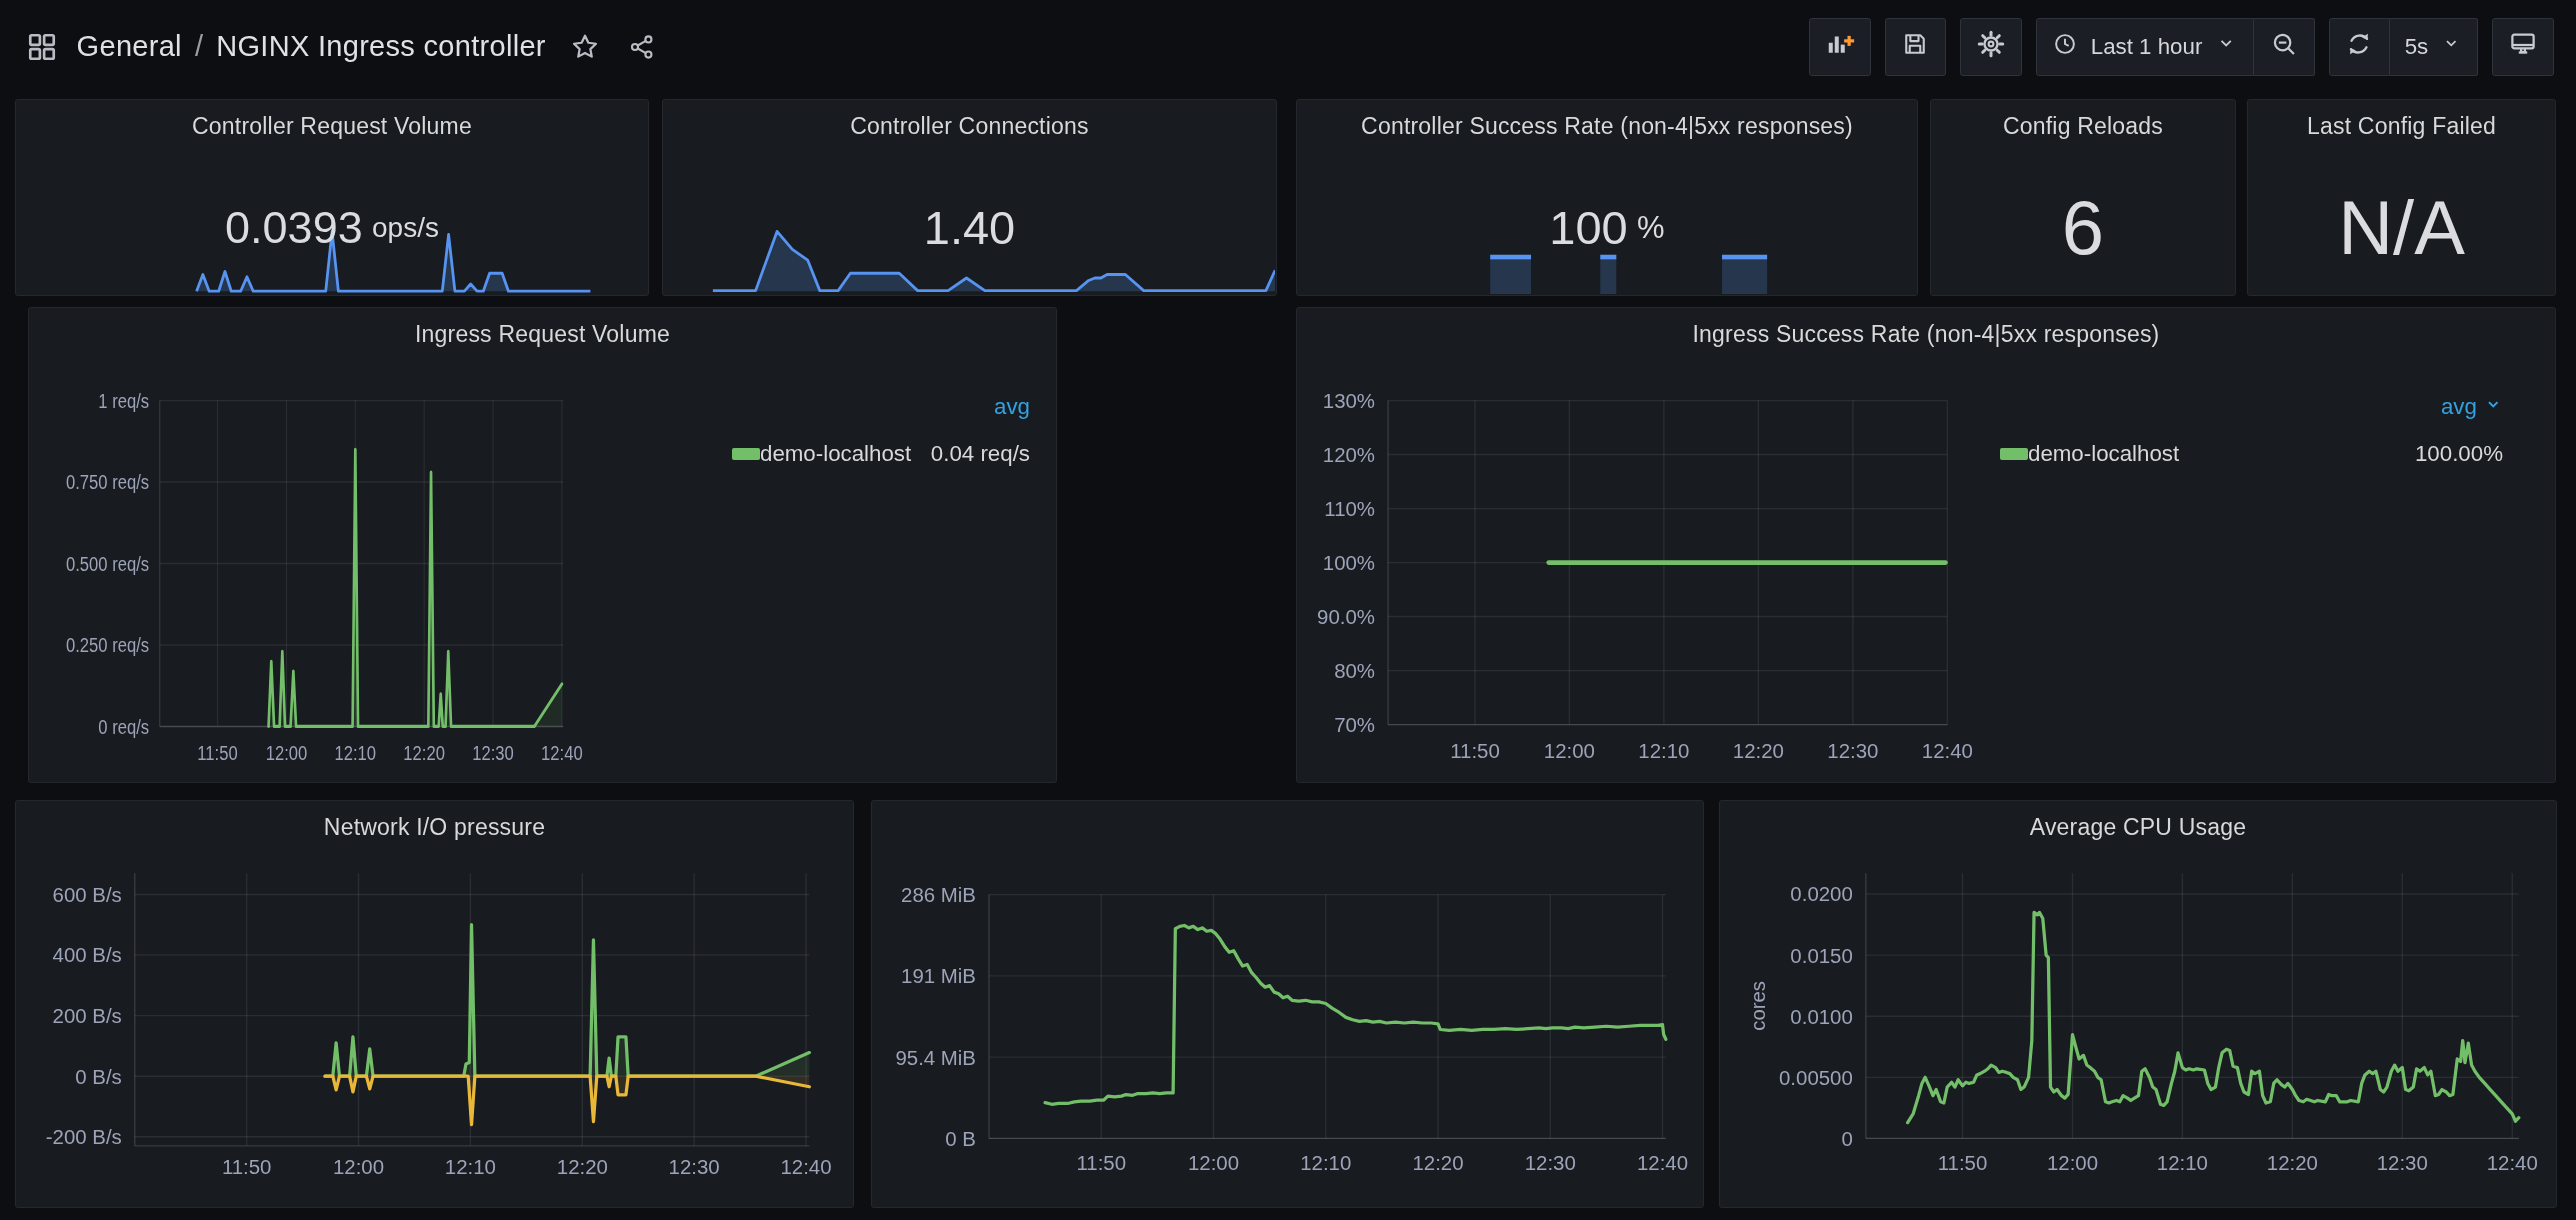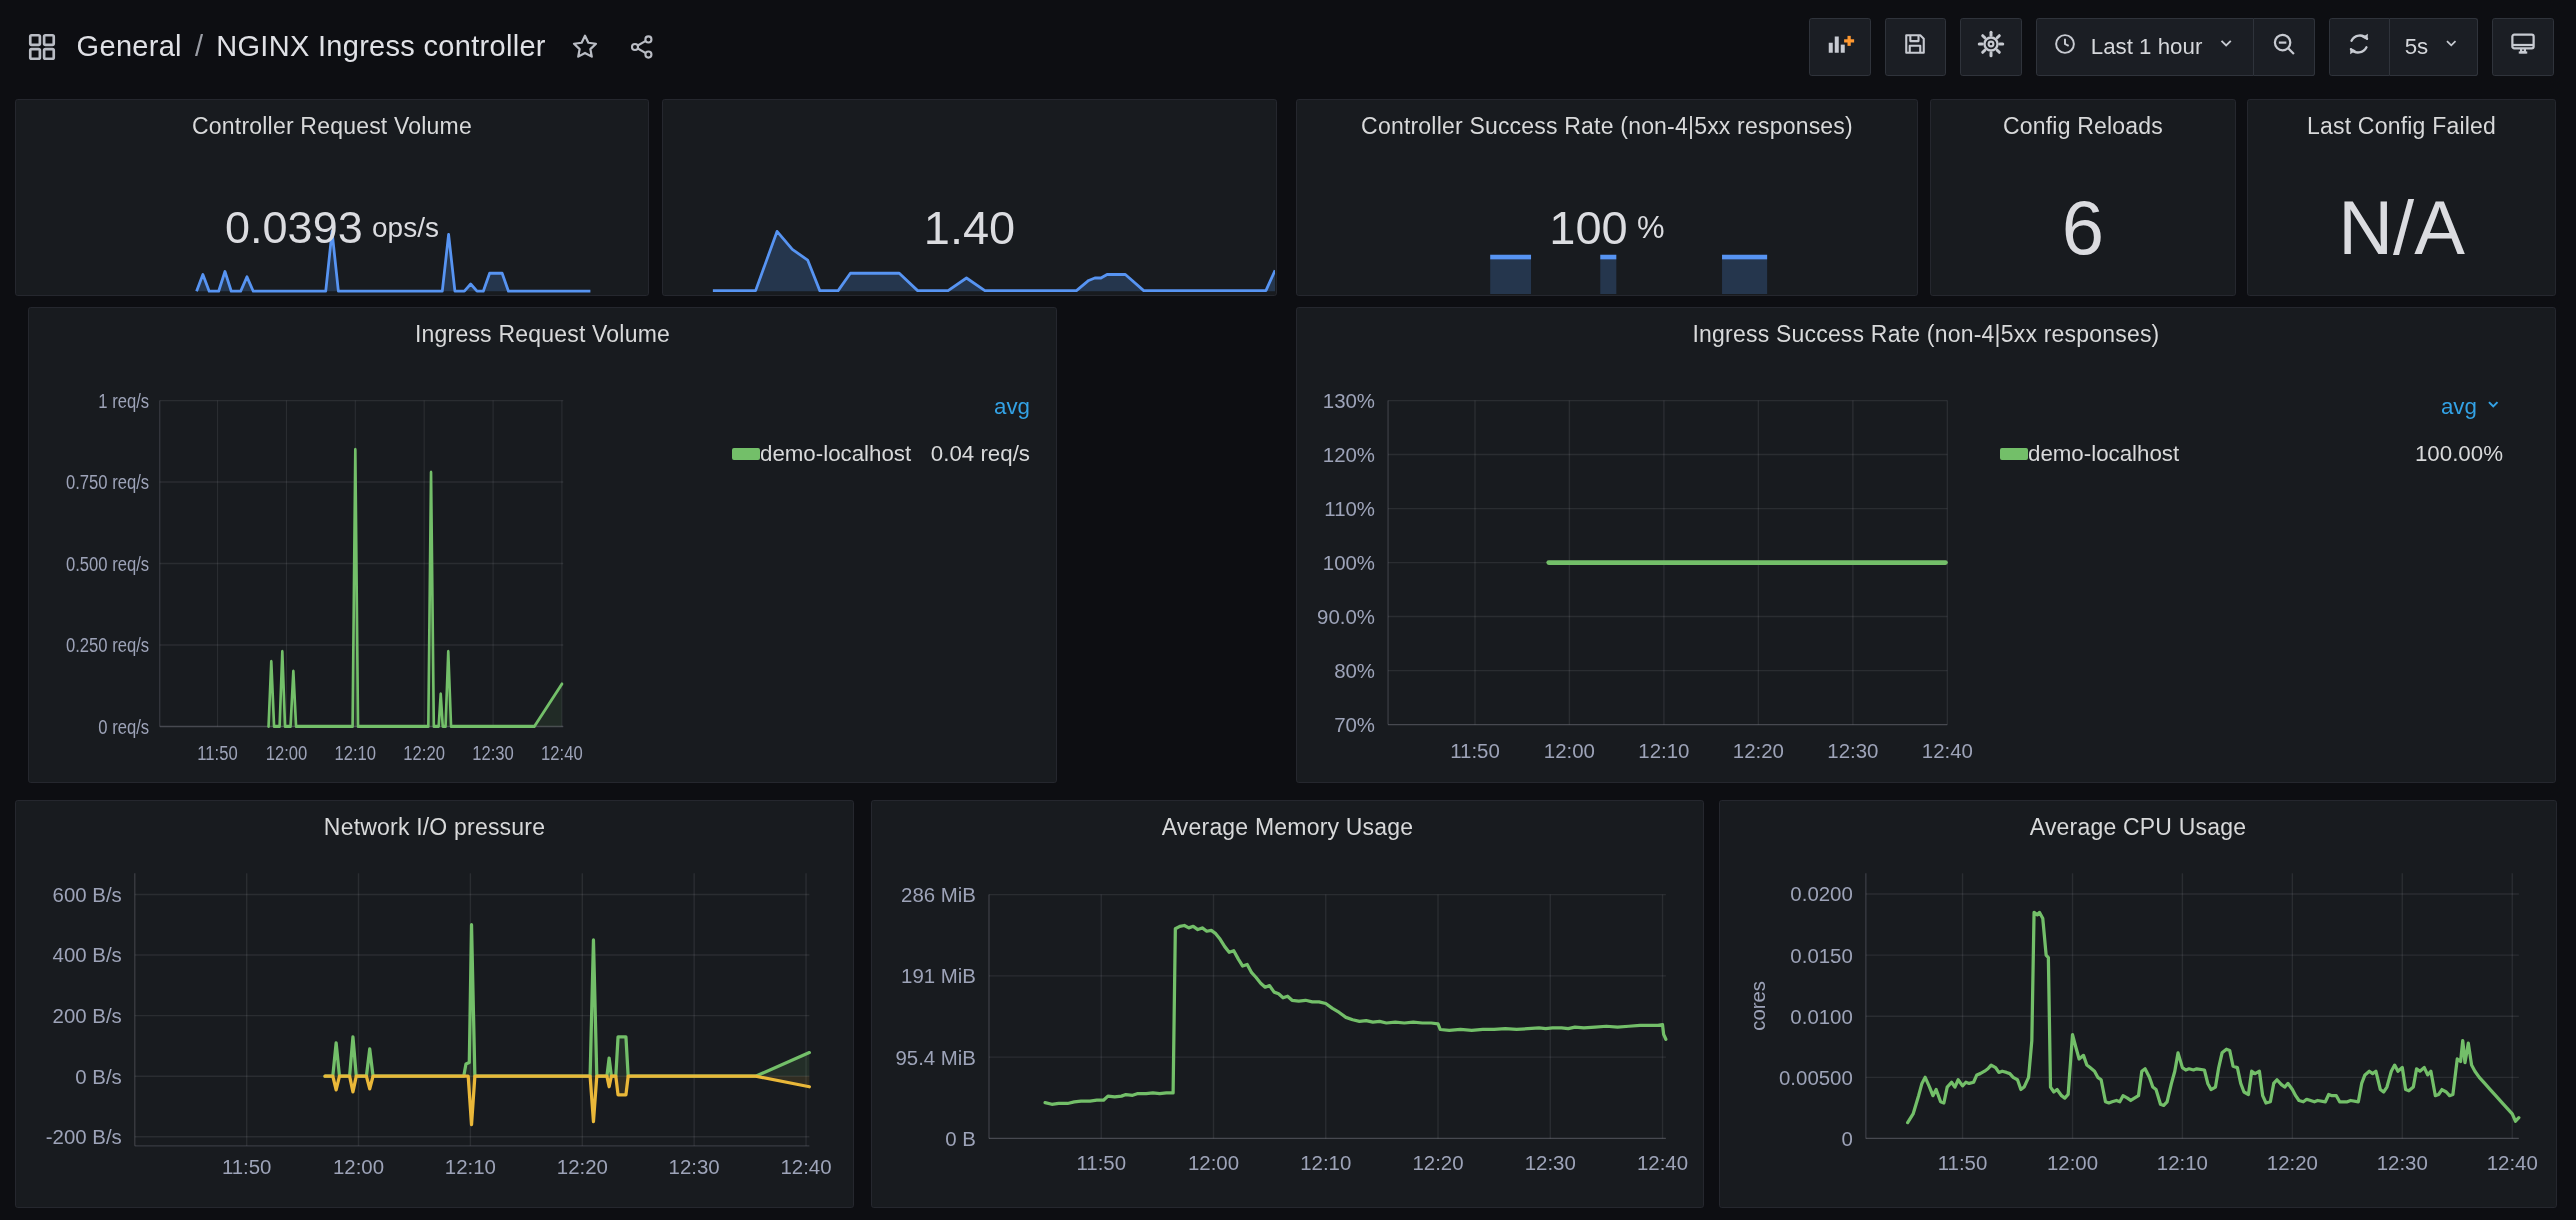--- a/index.html
+++ b/index.html
@@ -206,20 +206,21 @@
     <span class="statval v-md">0.0393</span>
     <span class="statunit u-md">ops/s</span>
   </div>
   <svg class="spark" viewBox="0 0 679 76" preserveAspectRatio="none">
       <path d="M193.5 73.0L200.3 55.1L207.1 73.0L217.3 73.0L224.1 51.9L230.9 73.0L241.0 73.0L247.8 57.6L254.6 73.0L332.7 73.0L339.5 9.0L346.3 73.0L458.3 73.0L465.1 12.2L471.9 73.0L482.1 73.0L488.9 65.3L495.7 73.0L502.5 73.0L509.3 53.8L522.8 53.8L529.6 73.0L617.9 73.0L617.9 73L193.5 73Z" fill="#5794F2" fill-opacity="0.22"></path>
       <path d="M193.5 73.0L200.3 55.1L207.1 73.0L217.3 73.0L224.1 51.9L230.9 73.0L241.0 73.0L247.8 57.6L254.6 73.0L332.7 73.0L339.5 9.0L346.3 73.0L458.3 73.0L465.1 12.2L471.9 73.0L482.1 73.0L488.9 65.3L495.7 73.0L502.5 73.0L509.3 53.8L522.8 53.8L529.6 73.0L617.9 73.0" fill="none" stroke="#5794F2" stroke-width="3" stroke-linejoin="round"></path>
     </svg>
 </section>
 
 <section class="panel" style="left:662px;top:99px;width:615px;height:197px">
+  <h2 class="ptitle">Controller Connections</h2>
   <div class="statwrap">
     <span class="statval v-lg">1.40</span>
   </div>
   <svg class="spark" viewBox="0 0 659 76" preserveAspectRatio="none">
       <path d="M52.7 72.4L98.8 72.4L121.9 9.0L138.4 28.2L154.9 39.7L168.0 72.4L187.8 72.4L201.0 53.8L253.7 53.8L273.5 72.4L306.4 72.4L326.2 58.9L346.0 72.4L444.8 72.4L458.0 61.5L464.6 58.9L471.2 58.9L477.8 55.1L497.5 55.1L517.3 72.4L649.1 72.4L659.0 50.6L659.0 73L52.7 73Z" fill="#5794F2" fill-opacity="0.22"></path>
       <path d="M52.7 72.4L98.8 72.4L121.9 9.0L138.4 28.2L154.9 39.7L168.0 72.4L187.8 72.4L201.0 53.8L253.7 53.8L273.5 72.4L306.4 72.4L326.2 58.9L346.0 72.4L444.8 72.4L458.0 61.5L464.6 58.9L471.2 58.9L477.8 55.1L497.5 55.1L517.3 72.4L649.1 72.4L659.0 50.6" fill="none" stroke="#5794F2" stroke-width="3" stroke-linejoin="round"></path>
     </svg>
 </section>
 
 <section class="panel" style="left:1296px;top:99px;width:622px;height:197px">
@@ -370,21 +371,20 @@
       <text x="730.8" y="402" text-anchor="middle" font-size="22" fill="#9DA3B8">12:30</text>
       <text x="851.4" y="402" text-anchor="middle" font-size="22" fill="#9DA3B8">12:40</text>
       <path d="M333.0 296.9L341.4 296.9L345.0 260.9L348.6 296.9L359.5 296.9L363.1 254.4L366.7 296.9L377.6 296.9L381.2 267.5L384.8 296.9L482.5 296.9L484.9 283.8L488.5 282.2L490.9 133.5L494.5 296.9L618.7 296.9L622.3 149.9L625.9 296.9L636.8 296.9L639.2 277.3L641.6 296.9L646.4 296.9L648.8 254.4L657.3 254.4L659.7 296.9L797.1 296.9L855.0 271.4L855.0 296.9L333.0 296.9Z" fill="#73BF69" fill-opacity="0.12"></path>
       <path d="M333.0 296.9L341.4 296.9L345.0 260.9L348.6 296.9L359.5 296.9L363.1 254.4L366.7 296.9L377.6 296.9L381.2 267.5L384.8 296.9L482.5 296.9L484.9 283.8L488.5 282.2L490.9 133.5L494.5 296.9L618.7 296.9L622.3 149.9L625.9 296.9L636.8 296.9L639.2 277.3L641.6 296.9L646.4 296.9L648.8 254.4L657.3 254.4L659.7 296.9L797.1 296.9L855.0 271.4" fill="none" stroke="#73BF69" stroke-width="3.5" stroke-linejoin="round" stroke-linecap="round"></path>
       <path d="M333.0 296.9L341.4 296.9L345.0 311.6L348.6 296.9L359.5 296.9L363.1 313.9L366.7 296.9L377.6 296.9L381.2 310.6L384.8 296.9L487.3 296.9L490.9 349.1L494.5 296.9L618.7 296.9L622.3 345.9L625.9 296.9L636.8 296.9L639.2 308.3L641.6 296.9L646.4 296.9L648.8 317.1L657.3 317.1L659.7 296.9L797.1 296.9L855.0 308.3L855.0 296.9L333.0 296.9Z" fill="#EAB839" fill-opacity="0.12"></path>
       <path d="M333.0 296.9L341.4 296.9L345.0 311.6L348.6 296.9L359.5 296.9L363.1 313.9L366.7 296.9L377.6 296.9L381.2 310.6L384.8 296.9L487.3 296.9L490.9 349.1L494.5 296.9L618.7 296.9L622.3 345.9L625.9 296.9L636.8 296.9L639.2 308.3L641.6 296.9L646.4 296.9L648.8 317.1L657.3 317.1L659.7 296.9L797.1 296.9L855.0 308.3" fill="none" stroke="#EAB839" stroke-width="3.5" stroke-linejoin="round" stroke-linecap="round"></path>
     </svg>
 </section>
 
 <section class="panel" style="left:871px;top:800px;width:833px;height:408px">
-  <h2 class="ptitle">Average Memory Usage</h2>
   <svg class="chart" viewBox="0 0 895 438" preserveAspectRatio="none">
       <line x1="246.9" y1="101" x2="246.9" y2="364" stroke="rgba(204,204,220,0.10)" stroke-width="1.5"></line>
       <line x1="367.8" y1="101" x2="367.8" y2="364" stroke="rgba(204,204,220,0.10)" stroke-width="1.5"></line>
       <line x1="488.7" y1="101" x2="488.7" y2="364" stroke="rgba(204,204,220,0.10)" stroke-width="1.5"></line>
       <line x1="609.6" y1="101" x2="609.6" y2="364" stroke="rgba(204,204,220,0.10)" stroke-width="1.5"></line>
       <line x1="730.5" y1="101" x2="730.5" y2="364" stroke="rgba(204,204,220,0.10)" stroke-width="1.5"></line>
       <line x1="851.4" y1="101" x2="851.4" y2="364" stroke="rgba(204,204,220,0.10)" stroke-width="1.5"></line>
       <line x1="126" y1="364.0" x2="855" y2="364.0" stroke="rgba(204,204,220,0.10)" stroke-width="1.5"></line>
       <line x1="126" y1="276.3" x2="855" y2="276.3" stroke="rgba(204,204,220,0.10)" stroke-width="1.5"></line>
       <line x1="126" y1="188.7" x2="855" y2="188.7" stroke="rgba(204,204,220,0.10)" stroke-width="1.5"></line>

